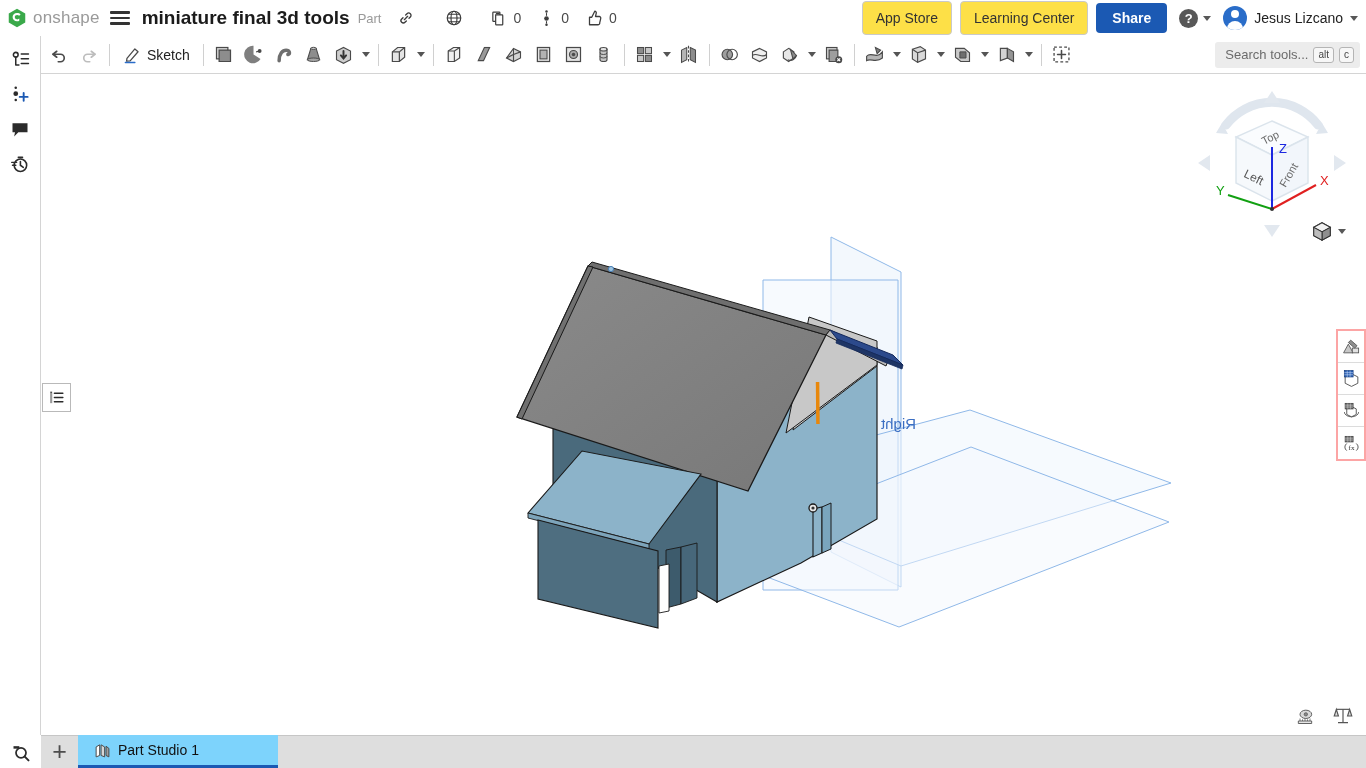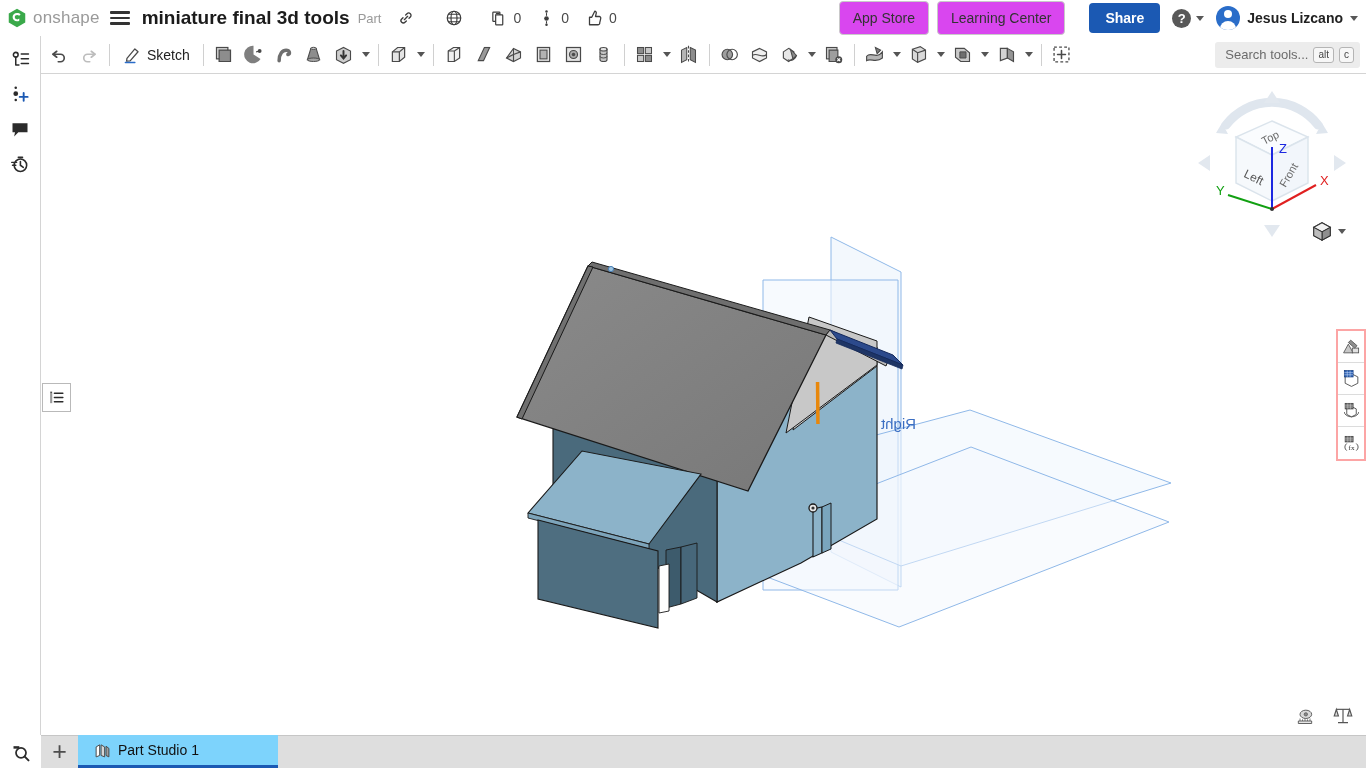--- a/index.html
+++ b/index.html
@@ -21,39 +21,39 @@
   .brand-word { font-size: 17px; color: #9a9a9a; letter-spacing: .2px; font-weight: 400; }
   .hamburger { width: 22px; height: 22px; display:flex; flex-direction:column; justify-content:center; gap:3px; cursor:pointer; margin-right: 10px;}
   .hamburger span { display:block; height:2.6px; background:#333; border-radius:1px; width: 20px;}
   .doc-title { font-size: 19px; font-weight: bold; color: #1b1b1b; white-space: nowrap; }
   .doc-branch { font-size: 13px; color: #9a9a9a; margin-left: 8px; }
   .tb-icon { width: 26px; height: 26px; display:flex; align-items:center; justify-content:center; cursor:pointer; color:#3c3c3c;}
   .counter { font-size: 14px; color:#4a4a4a; margin: 0 4px 0 2px;}
   .grp { display:flex; align-items:center; }
   .spacer { flex: 1 1 auto; }
   .btn-outline {
-    border: 1px solid #c9c9c9; background:#d946ef; border-radius: 4px;
+    border: 1px solid #c9c9c9; background:#fde047; border-radius: 4px;
     height: 30px; padding: 16px 13px; font-size: 14px; color:#333;
     display:flex; align-items:center; cursor:pointer; white-space: nowrap;
   }
   .btn-share {
     background:#1b59b3; color:#fff; border:none; border-radius:4px;
     height:30px; padding:0 16px; font-size:14px; font-weight:bold;
     display:flex; align-items:center; cursor:pointer;
   }
   .help-circle {
     width:19px;height:19px;border-radius:50%;background:#585858;color:#fff;
     font-size:13px;font-weight:bold;display:flex;align-items:center;justify-content:center;
   }
   .caret { width:0;height:0;border-left:4px solid transparent;border-right:4px solid transparent;border-top:5px solid #585858; }
   .avatar { width:24px;height:24px;border-radius:50%;background:#2a6dc9;display:flex;align-items:flex-end;justify-content:center;overflow:hidden;}
   .avatar i { display:block;width:16px;height:9px;border-radius:8px 8px 0 0;background:#fff;}
   .avatar::before{content:"";position:absolute;}
   .avatar-head{width:8px;height:8px;background:#fff;border-radius:50%;position:absolute;top:4px;}
-  .user-name { font-size:14px;color:#222;font-weight:bold; }
+  .user-name { font-size:14px;color:#222; }
 
   
   .toolbar {
     height: 38px; width:100%;
     display:flex; align-items:center;
     background:#fff; border-bottom:1px solid #d4d4d4;
     padding: 0 6px 0 44px; gap:0px;
   }
   .tool { width:30px;height:32px;display:flex;align-items:center;justify-content:center;cursor:pointer; }
   .tool.wide { width: auto; padding: 0 8px; gap:5px; font-size:14px; color:#222;}
@@ -186,21 +186,21 @@
         <path d="M6 21 V11 h3 L13 3 a2 2 0 0 1 2 2.6 L14 10 h5 a2 2 0 0 1 2 2.4 l-1.4 6.2 A2 2 0 0 1 17.6 21 Z"></path>
       </svg>
     </span>
     <span class="counter">0</span>
   </div>
 
   <div class="spacer"></div>
 
   <div class="btn-outline">App Store</div>
   <div class="btn-outline" style="margin-left:8px;">Learning Center</div>
-  <div class="btn-share" style="margin-left:24px;">Share</div>
+  <div class="btn-share" style="margin-left:8px;">Share</div>
 
   <div class="grp" style="margin-left:12px;gap:5px;">
     <span class="help-circle">?</span>
     <span class="caret"></span>
   </div>
 
   <div class="grp" style="margin-left:12px;gap:7px;">
     <span style="position:relative;">
       <span class="avatar">
           <span class="avatar-head"></span>

